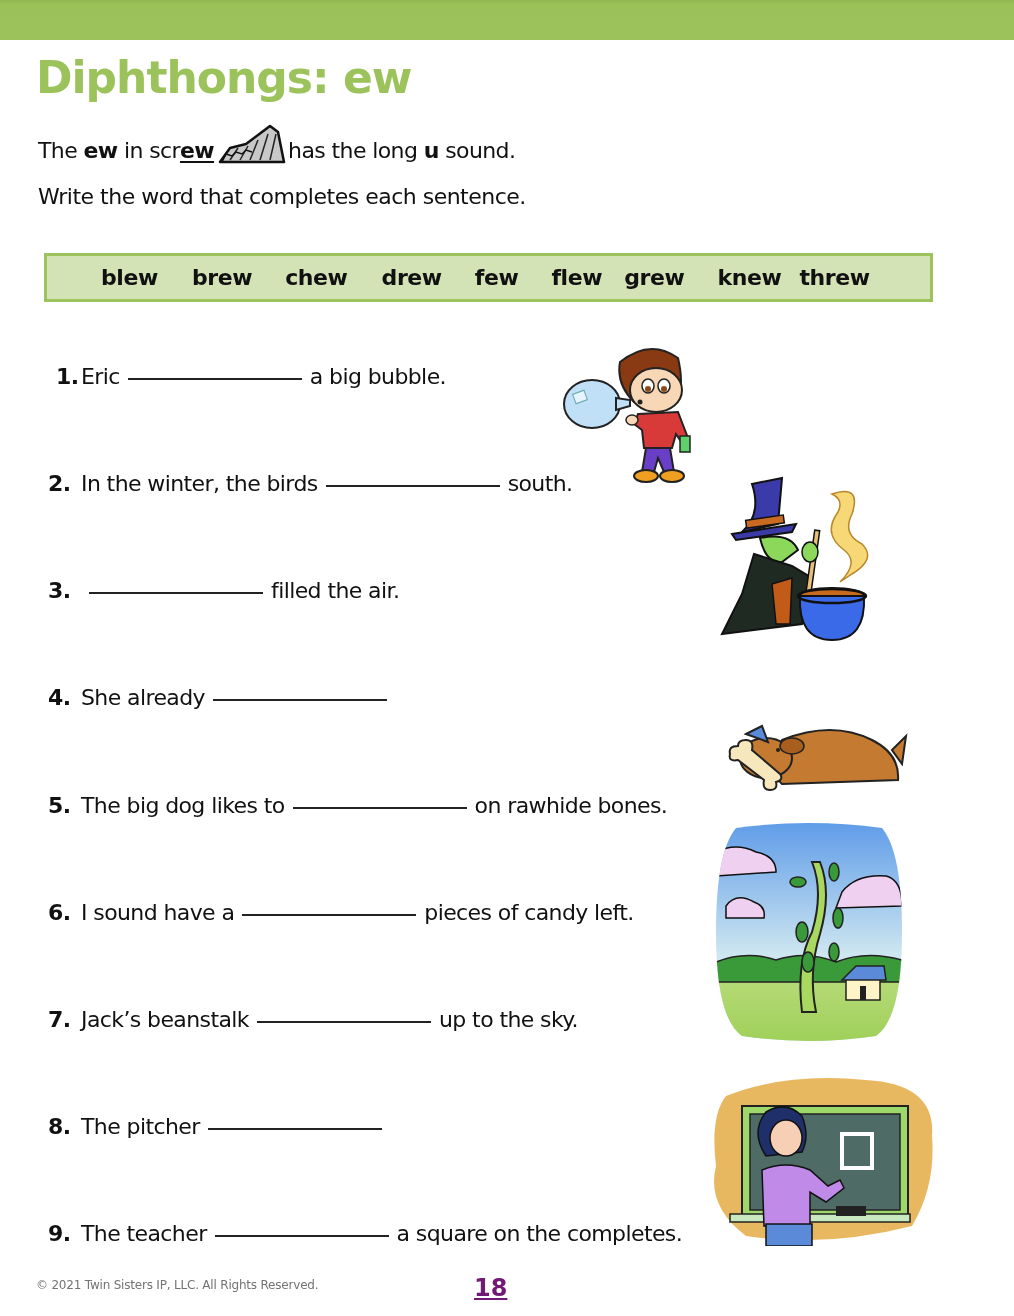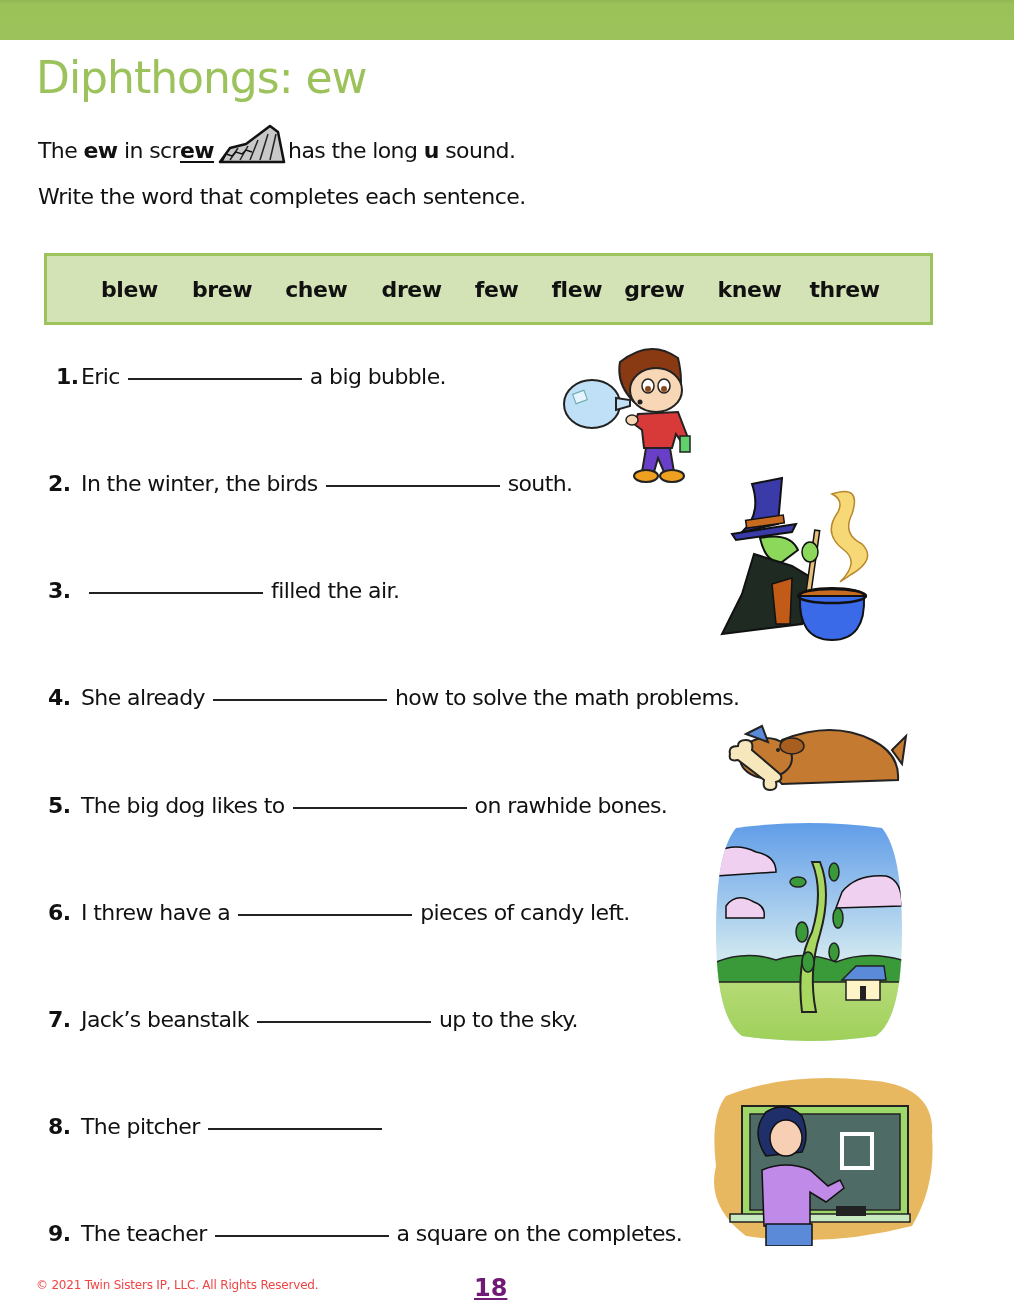--- a/index.html
+++ b/index.html
@@ -2,43 +2,43 @@
 <html><head>
   <meta charset="utf-8">
   <style>
     * { box-sizing: border-box; margin: 0; padding: 0; }
     html, body { width: 1014px; height: 1316px; background: #ffffff; overflow: hidden; }
     body { position: relative; font-family: "DejaVu Sans", sans-serif; color: #111; }
 
     .top-bar { position: absolute; left: 0; top: 0; width: 1014px; height: 40px;
       background: linear-gradient(#8fb651, #9bc259 10%, #9cc35b); }
 
-    .title { position: absolute; left: 36px; top: 52px; font-size: 44px; font-weight: normal;
+    .title { position: absolute; left: 36px; top: 52px; font-size: 44px; font-weight: bold;
       color: #9cc35b; letter-spacing: -1px; font-family: "DejaVu Sans", sans-serif; }
 
     .intro { position: absolute; left: 38px; top: 128px; font-size: 22px; letter-spacing: -0.6px;
       display: flex; align-items: center; white-space: nowrap; text-align: center; }
     .intro b { font-weight: bold; }
     .intro .ul { text-decoration: underline; text-underline-offset: 3px; font-weight: bold; }
     .screw-icon { display: inline-block; width: 70px; height: 44px; margin: 0 2px 0 2px; position: relative; top: -6px; }
 
     .instructions { position: absolute; left: 38px; top: 184px; font-size: 22px; letter-spacing: -0.5px; white-space: nowrap; }
 
-    .word-bank { position: absolute; left: 44px; top: 253px; width: 889px; height: 72px;
+    .word-bank { position: absolute; left: 44px; top: 253px; width: 889px; height: 49px;
       background: #d4e3b5; border: 3px solid #9cc35c; display: flex; align-items: center;
       padding-left: 54px; }
     .word-bank span { font-size: 22px; font-weight: bold; letter-spacing: -0.4px; }
 
     .q { position: absolute; left: 48px; font-size: 22px; white-space: nowrap; letter-spacing: -0.6px; display: flex; align-items: baseline; }
     .q .num { font-weight: bold; width: 33px; display: inline-block; }
     .q .blank { display: inline-block; width: 174px; border-bottom: 2px solid #222; margin: 0 8px; height: 1px; position: relative; top: -4px; }
 
     .art { position: absolute; }
 
-    .footer-copy { position: absolute; left: 36px; top: 1278px; font-size: 12px; color: #ef4444; letter-spacing: -0.2px; }
+    .footer-copy { position: absolute; left: 36px; top: 1278px; font-size: 12px; color: #737373; letter-spacing: -0.2px; }
     .page-num { position: absolute; left: 474px; top: 1274px; font-size: 24px; font-weight: bold; color: #701a75; text-decoration: underline; }
   </style>
 </head>
 <body>
 
 <div class="top-bar"></div>
 
 <h1 class="title">Diphthongs: ew</h1>
 
 <div class="intro">
@@ -61,21 +61,21 @@
 <div class="instructions">Write the word that completes each sentence.</div>
 
 <div class="word-bank">
   <span style="margin-right:34px">blew</span>
   <span style="margin-right:33px">brew</span>
   <span style="margin-right:34px">chew</span>
   <span style="margin-right:33px">drew</span>
   <span style="margin-right:33px">few</span>
   <span style="margin-right:22px">flew</span>
   <span style="margin-right:33px">grew</span>
-  <span style="margin-right:28px">knew</span>
+  <span style="margin-right:18px">knew</span>
   <span>threw</span>
 </div>
 
 <div class="q" style="top:364px">
   <span class="num" style="padding-left:8px">1.</span>
   <span>Eric</span>
   <span class="blank"></span>
   <span>a big bubble.</span>
 </div>
 <div class="q" style="top:471px">
@@ -86,31 +86,30 @@
 </div>
 <div class="q" style="top:578px">
   <span class="num">3.</span>
   <span class="blank"></span>
   <span>filled the air.</span>
 </div>
 <div class="q" style="top:685px">
   <span class="num">4.</span>
   <span>She already</span>
   <span class="blank"></span>
-  <span>how to solve the math problems.</span>
 </div>
 <div class="q" style="top:793px">
   <span class="num">5.</span>
   <span>The big dog likes to</span>
   <span class="blank"></span>
   <span>on rawhide bones.</span>
 </div>
 <div class="q" style="top:900px">
   <span class="num">6.</span>
-  <span>I threw have a</span>
+  <span>I sound have a</span>
   <span class="blank"></span>
   <span>pieces of candy left.</span>
 </div>
 <div class="q" style="top:1007px">
   <span class="num">7.</span>
   <span>Jack’s beanstalk</span>
   <span class="blank"></span>
   <span>up to the sky.</span>
 </div>
 <div class="q" style="top:1114px">

